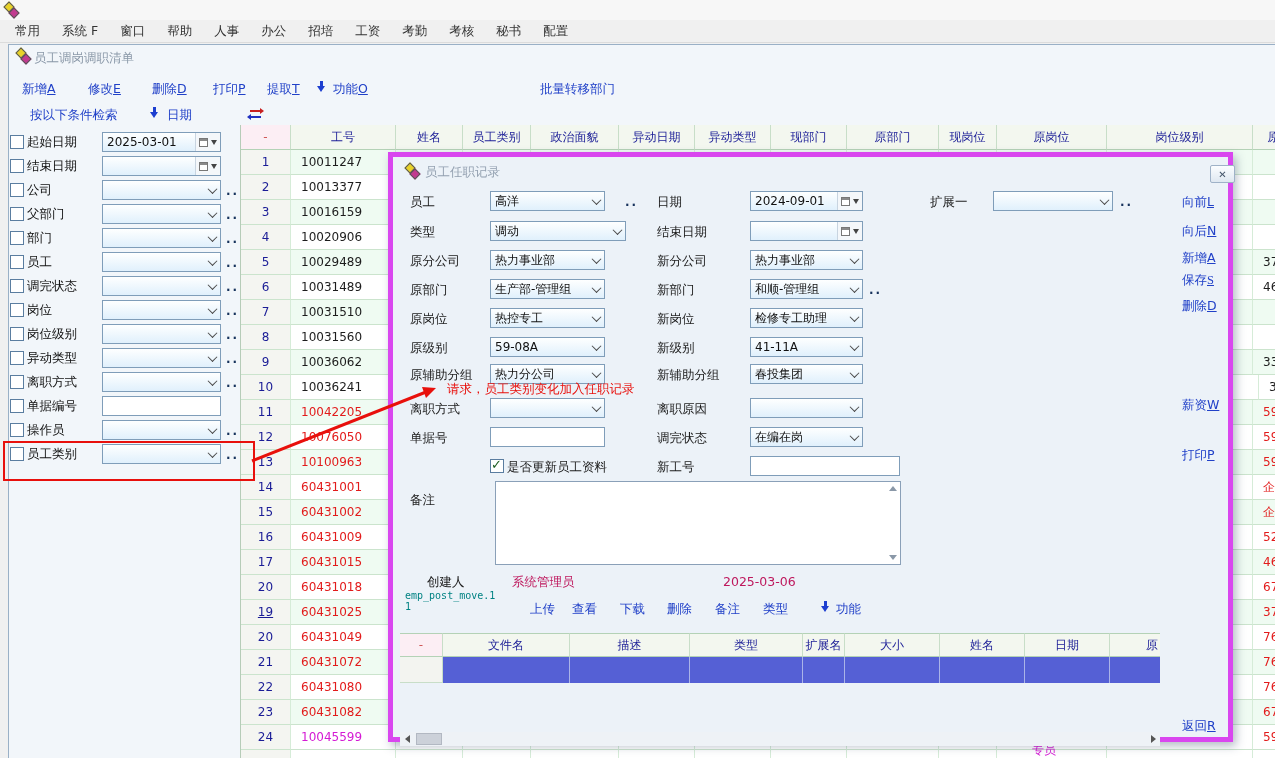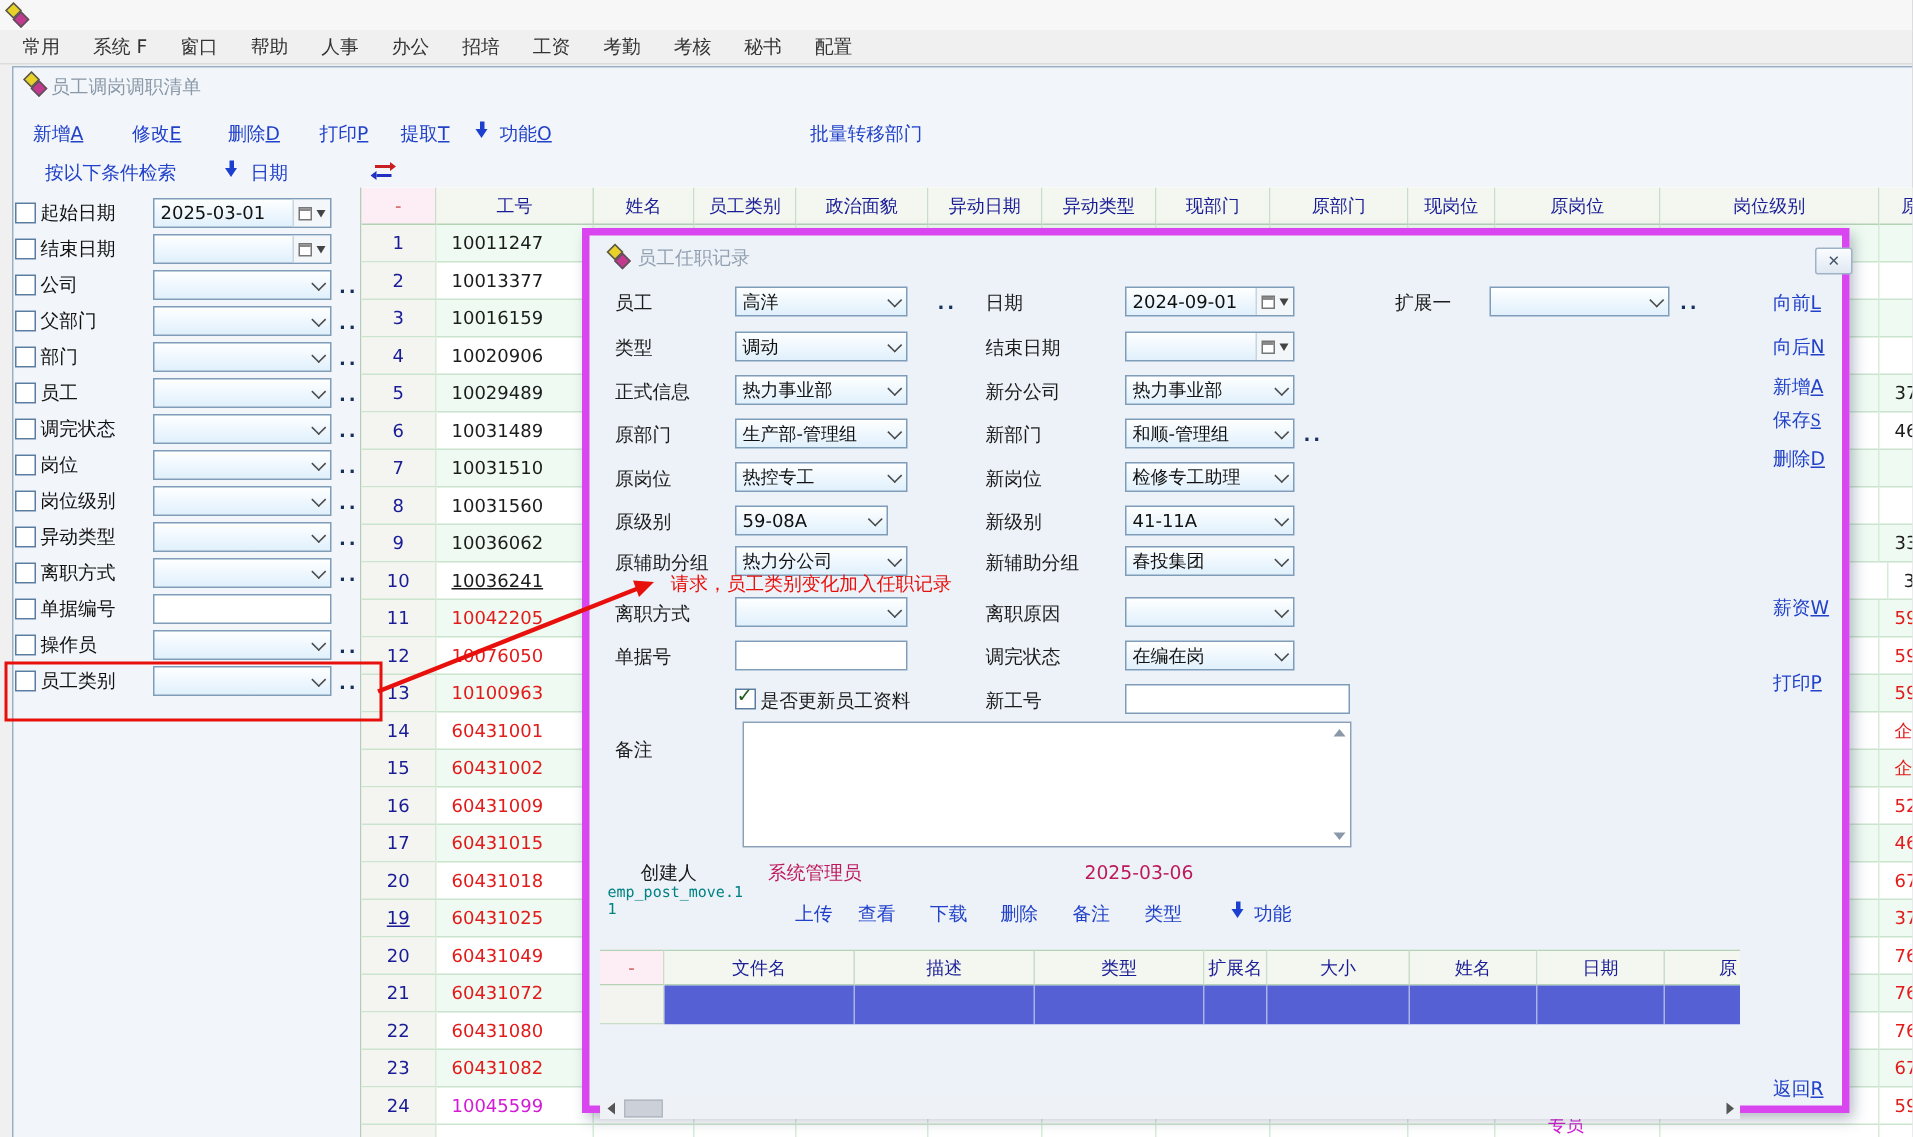--- a/index.html
+++ b/index.html
@@ -440,21 +440,21 @@
         <div class="rc" style="width: 76px;"></div>
         <div class="rc" style="width: 76px;"></div>
         <div class="rc" style="width: 92px;"></div>
         <div class="rc" style="width: 58px;"></div>
         <div class="rc" style="width: 110px;"></div>
         <div class="rc" style="width: 146px;"></div>
         <div class="rc c-dark" style="width: 90px; padding-left: 10px;">33</div>
       </div>
       <div class="grow even">
         <div class="rc seq" style="width: 50px;">10</div>
-        <div class="rc id c-dark" style="width: 111px; text-decoration: underline;">10036241</div>
+        <div class="rc id c-dark" style="width: 111px;">10036241</div>
         <div class="rc" style="width: 67px;"></div>
         <div class="rc" style="width: 68px;"></div>
         <div class="rc" style="width: 88px;"></div>
         <div class="rc" style="width: 76px;"></div>
         <div class="rc" style="width: 76px;"></div>
         <div class="rc" style="width: 76px;"></div>
         <div class="rc" style="width: 92px;"></div>
         <div class="rc" style="width: 58px;"></div>
         <div class="rc" style="width: 110px;"></div>
         <div class="rc" style="width: 146px;"></div>
@@ -707,35 +707,35 @@
         <span class="dots" style="left: 232px; top: 38px;">..</span>
         <span class="dlabel" style="left: 264px; top: 37px;">日期</span>
         <div class="ctl combo" style="position: absolute; left: 357px; top: 34px; width: 113px;">
           <span class="val">2024-09-01</span>
           <span class="calbtn">
             <span class="calicon"></span>
             <span class="tri"></span>
           </span>
         </div>
         <span class="dlabel" style="left: 17px; top: 67px;">类型</span>
-        <div class="ctl combo" style="position: absolute; left: 97px; top: 64px; width: 115px;">
+        <div class="ctl combo" style="position: absolute; left: 97px; top: 64px; width: 136px;">
           <span class="val">调动</span>
           <span class="chevbox">
             <span class="chev"></span>
           </span>
         </div>
         <span class="dlabel" style="left: 264px; top: 67px;">结束日期</span>
         <div class="ctl combo" style="position: absolute; left: 357px; top: 64px; width: 113px;">
           <span class="val"></span>
           <span class="calbtn">
             <span class="calicon"></span>
             <span class="tri"></span>
           </span>
         </div>
-        <span class="dlabel" style="left: 17px; top: 96px;">正式信息</span>
+        <span class="dlabel" style="left: 17px; top: 96px;">原分公司</span>
         <div class="ctl combo" style="position: absolute; left: 97px; top: 93px; width: 115px;">
           <span class="val">热力事业部</span>
           <span class="chevbox">
             <span class="chev"></span>
           </span>
         </div>
         <span class="dlabel" style="left: 264px; top: 96px;">新分公司</span>
         <div class="ctl combo" style="position: absolute; left: 357px; top: 93px; width: 113px;">
           <span class="val">热力事业部</span>
           <span class="chevbox">
@@ -765,21 +765,21 @@
           </span>
         </div>
         <span class="dlabel" style="left: 264px; top: 154px;">新岗位</span>
         <div class="ctl combo" style="position: absolute; left: 357px; top: 151px; width: 113px;">
           <span class="val">检修专工助理</span>
           <span class="chevbox">
             <span class="chev"></span>
           </span>
         </div>
         <span class="dlabel" style="left: 17px; top: 183px;">原级别</span>
-        <div class="ctl combo" style="position: absolute; left: 97px; top: 180px; width: 102px;">
+        <div class="ctl combo" style="position: absolute; left: 97px; top: 180px; width: 115px;">
           <span class="val">59-08A</span>
           <span class="chevbox">
             <span class="chev"></span>
           </span>
         </div>
         <span class="dlabel" style="left: 264px; top: 183px;">新级别</span>
         <div class="ctl combo" style="position: absolute; left: 357px; top: 180px; width: 113px;">
           <span class="val">41-11A</span>
           <span class="chevbox">
             <span class="chev"></span>

